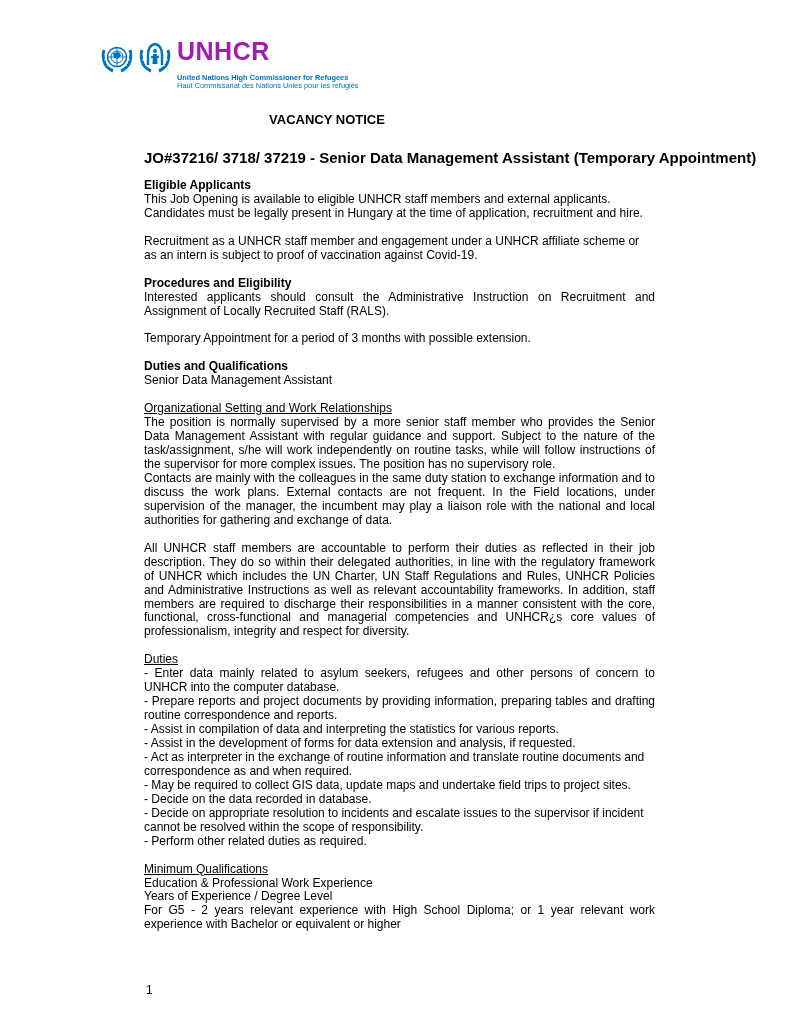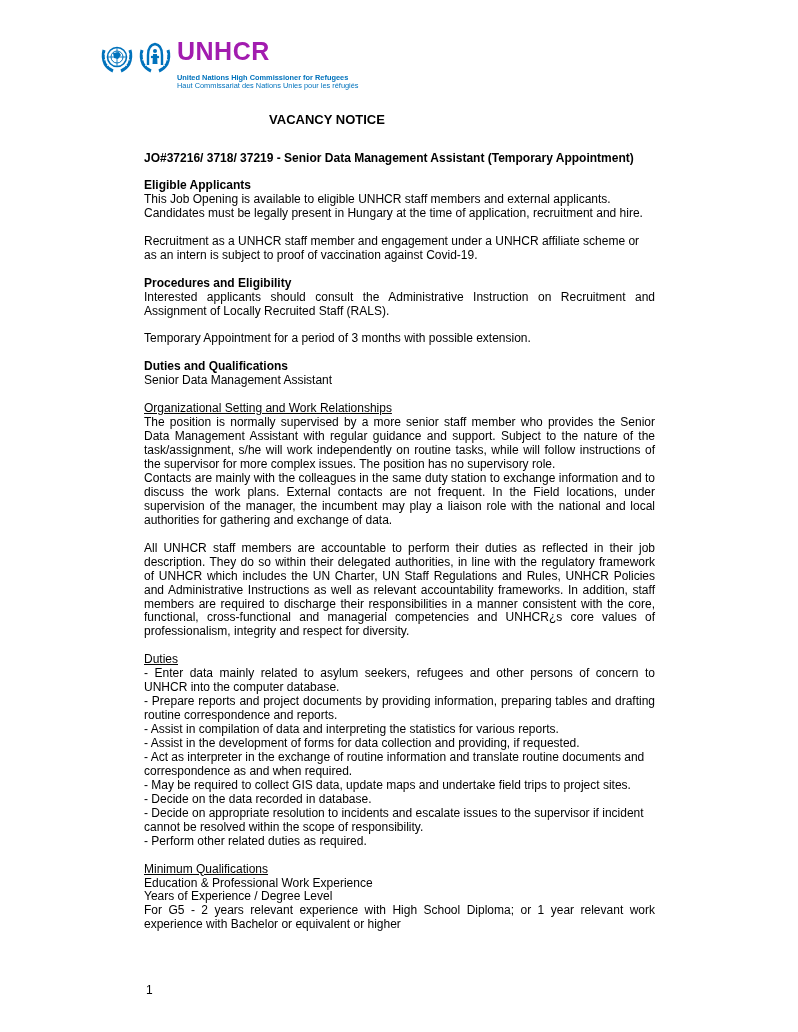--- a/index.html
+++ b/index.html
@@ -61,24 +61,24 @@
       font-weight: bold;
       font-size: 13px;
       line-height: 16px;
     }
     .job-title {
       position: absolute;
       left: 144px;
       width: 512px;
       top: 151px;
       font-weight: bold;
-      font-size: 12px;
+      font-size: 15px;
       line-height: 14px;
       white-space: nowrap;
-      text-align: left;
+      text-align: right;
     }
     .content {
       position: absolute;
       left: 144px;
       width: 511px;
       top: 179px;
       font-size: 12px;
       line-height: 13.95px;
     }
     .content p {
@@ -180,21 +180,21 @@
     <p class="just">All UNHCR staff members are accountable to perform their duties as reflected in their job description. They do so within their delegated authorities, in line with the regulatory framework of UNHCR which includes the UN Charter, UN Staff Regulations and Rules, UNHCR Policies and Administrative Instructions as well as relevant accountability frameworks. In addition, staff members are required to discharge their responsibilities in a manner consistent with the core, functional, cross-functional and managerial competencies and UNHCR¿s core values of professionalism, integrity and respect for diversity.</p>
   </section>
 
   <div class="gap"></div>
 
   <section>
     <p class="sub">Duties</p>
     <p class="just">- Enter data mainly related to asylum seekers, refugees and other persons of concern to UNHCR into the computer database.</p>
     <p class="just">- Prepare reports and project documents by providing information, preparing tables and drafting routine correspondence and reports.</p>
     <p>- Assist in compilation of data and interpreting the statistics for various reports.</p>
-    <p>- Assist in the development of forms for data collection and providing, if requested.</p>
+    <p>- Assist in the development of forms for data extension and analysis, if requested.</p>
     <p>- Act as interpreter in the exchange of routine information and translate routine documents and correspondence as and when required.</p>
     <p>- May be required to collect GIS data, update maps and undertake field trips to project sites.</p>
     <p>- Decide on the data recorded in database.</p>
     <p>- Decide on appropriate resolution to incidents and escalate issues to the supervisor if incident cannot be resolved within the scope of responsibility.</p>
     <p>- Perform other related duties as required.</p>
   </section>
 
   <div class="gap"></div>
 
   <section>

